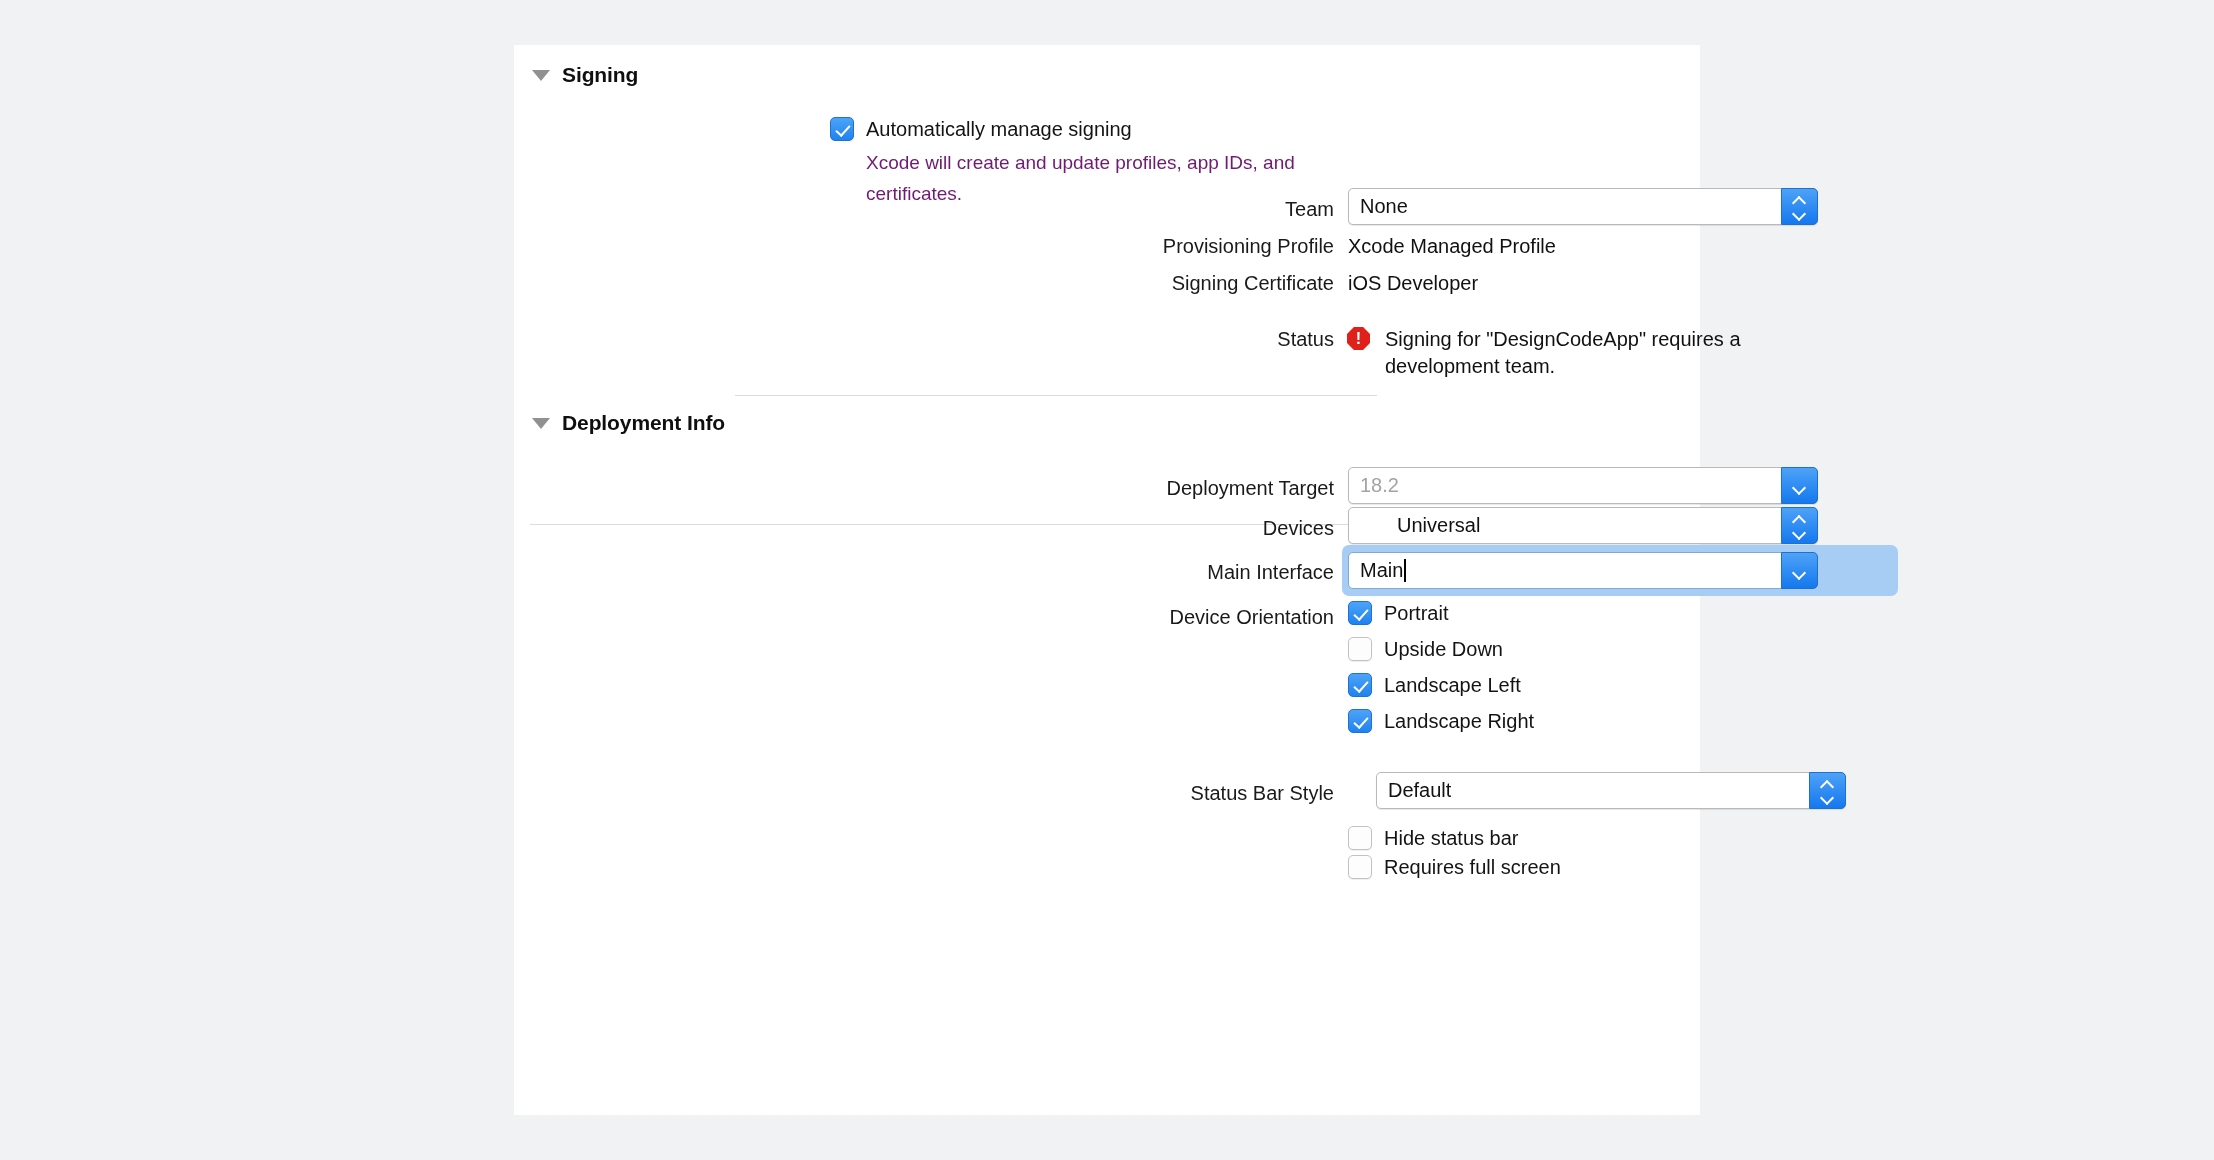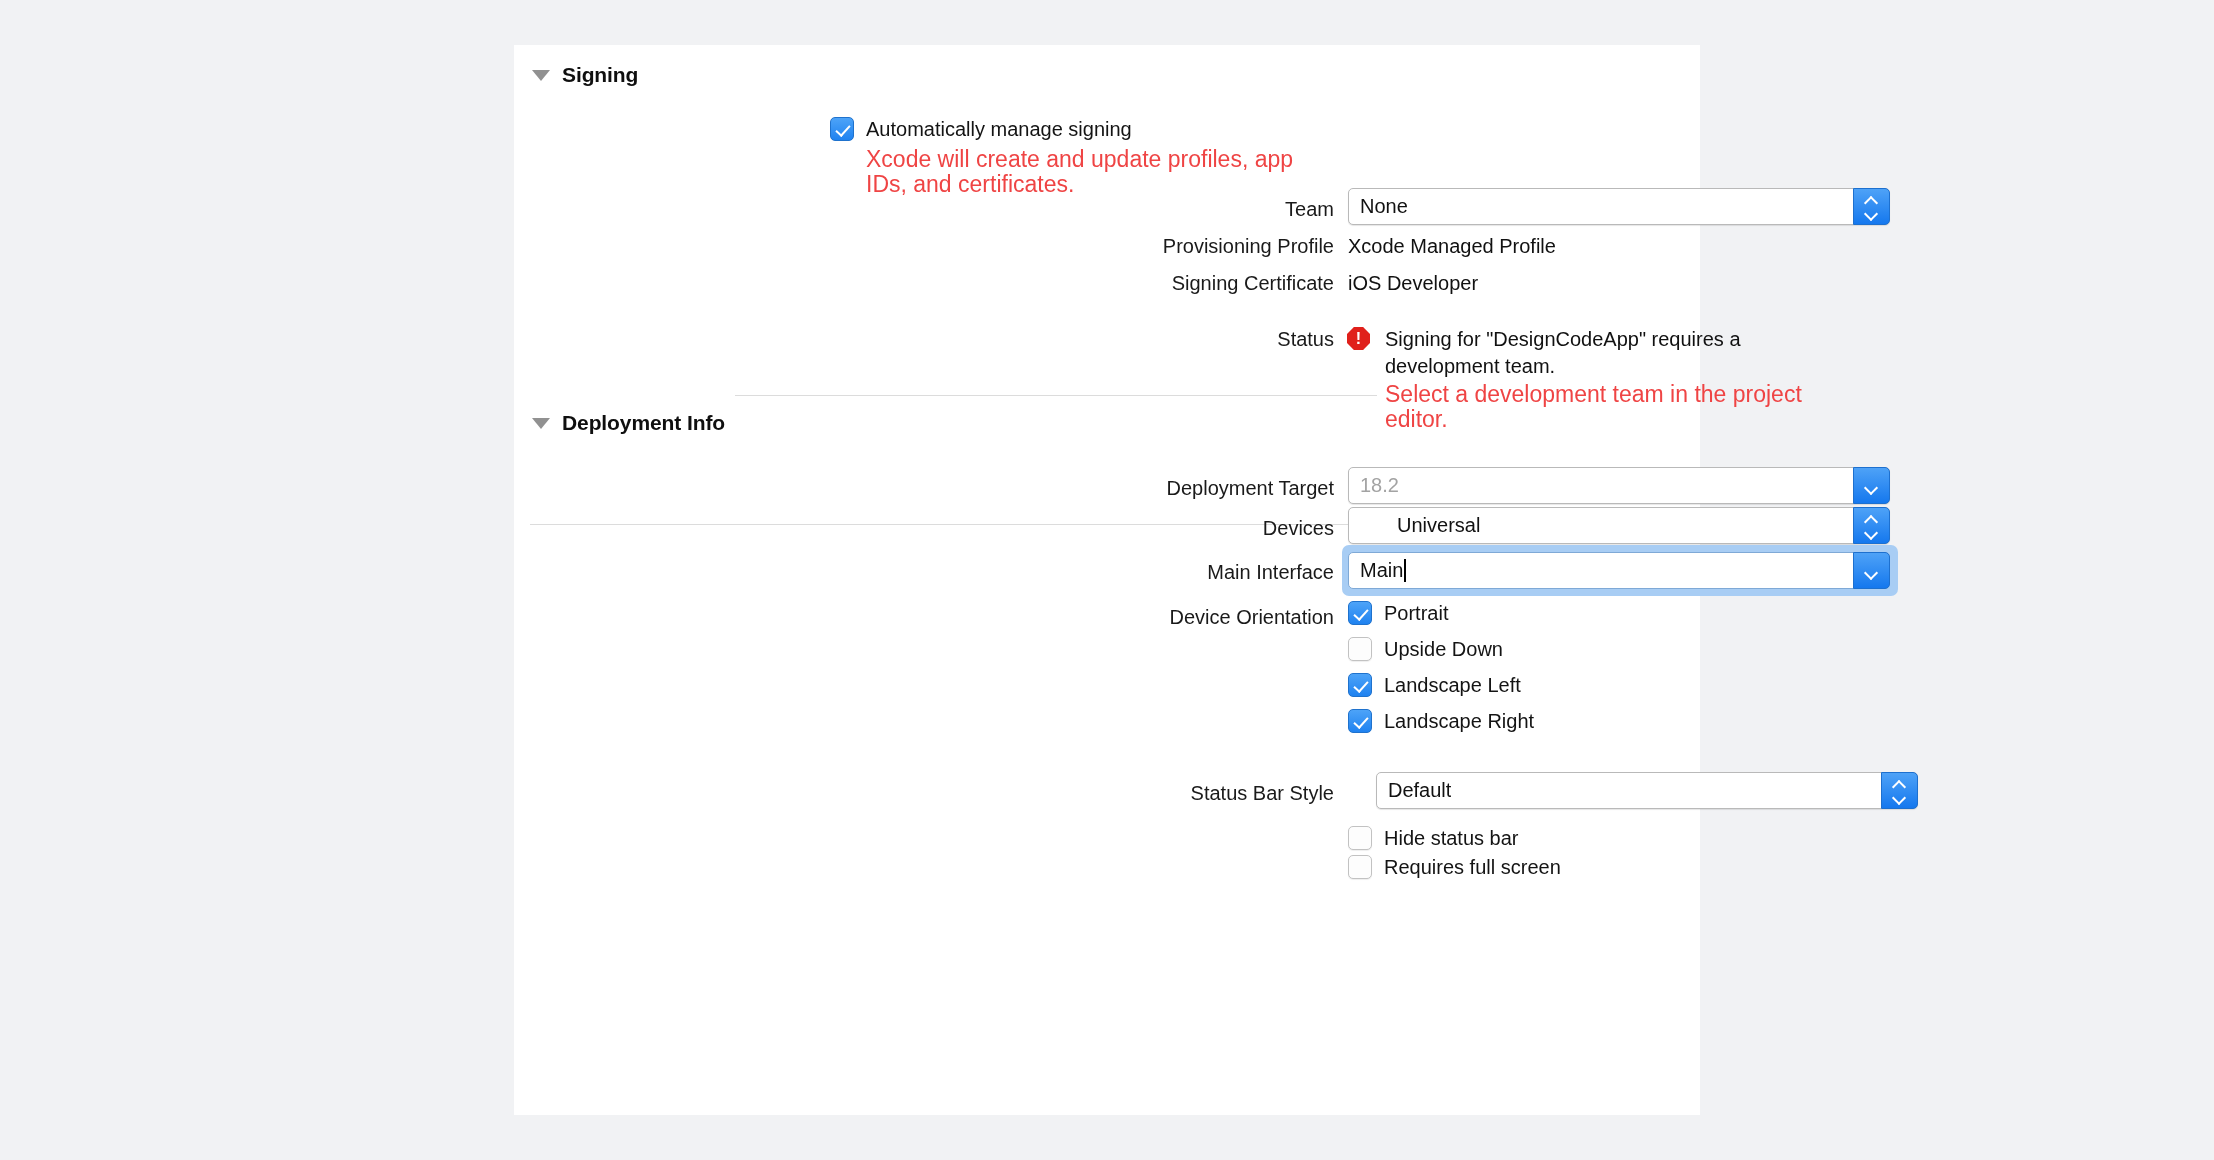--- a/index.html
+++ b/index.html
@@ -52,21 +52,21 @@
     font-size: 20px;
     color: #1a1a1a;
     white-space: nowrap;
   }
   .LBLW { width: 300px; left: 520px; }
 
   
   .control {
     position: absolute;
     left: 834px;
-    width: 542px;
+    width: 470px;
     height: 37px;
     box-sizing: border-box;
     background: #ffffff;
     border: 1px solid #b9b9b9;
     border-radius: 5px;
     box-shadow: 0 1px 1px rgba(0,0,0,0.10);
     display: flex;
     align-items: center;
   }
   .control .value {
@@ -190,23 +190,23 @@
   }
   .cblabel {
     font-size: 20px;
     color: #141414;
     white-space: nowrap;
   }
 
   
   .helper {
     position: absolute;
-    font-size: 23px;
-    line-height: 25px;
-    color: #ef4444;
+    font-size: 19px;
+    line-height: 31px;
+    color: #701a75;
     width: 470px;
   }
 
   
   .static-value {
     position: absolute;
     left: 834px;
     font-size: 20px;
     color: #111111;
     white-space: nowrap;
@@ -276,21 +276,20 @@
   <div class="row-label LBLW" style="top:227px;">Signing Certificate</div>
   <div class="static-value" style="top:227px;">iOS Developer</div>
 
   <div class="divider" style="left:221px; top:350px; width:642px;"></div>
 
   <div class="row-label LBLW" style="top:283px;">Status</div>
   <div class="err-icon" style="left:833px; top:282px;">
       <span>!</span>
     </div>
   <div class="status-main" style="left:871px; top:281px;">Signing for "DesignCodeApp" requires a development team.</div>
-  <div class="helper" style="left:871px; top:337px; width:480px;">Select a development team in the project editor.</div>
 
   <div class="divider" style="left:16px; top:479px; width:1154px;"></div>
 
   <div class="section-header" style="left:18px; top:366px;">
     <div class="disclosure"></div>
     <div class="section-title">Deployment Info</div>
   </div>
 
   <div class="row-label LBLW" style="top:432px;">Deployment Target</div>
   <div class="control" style="top:422px;">

